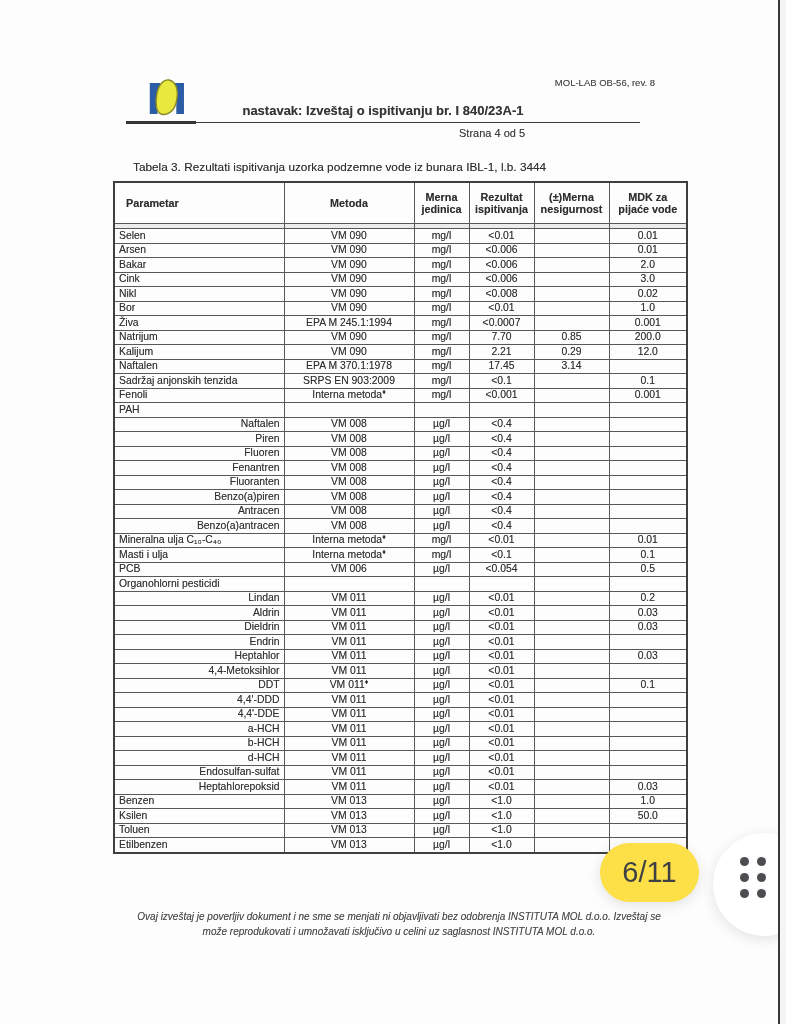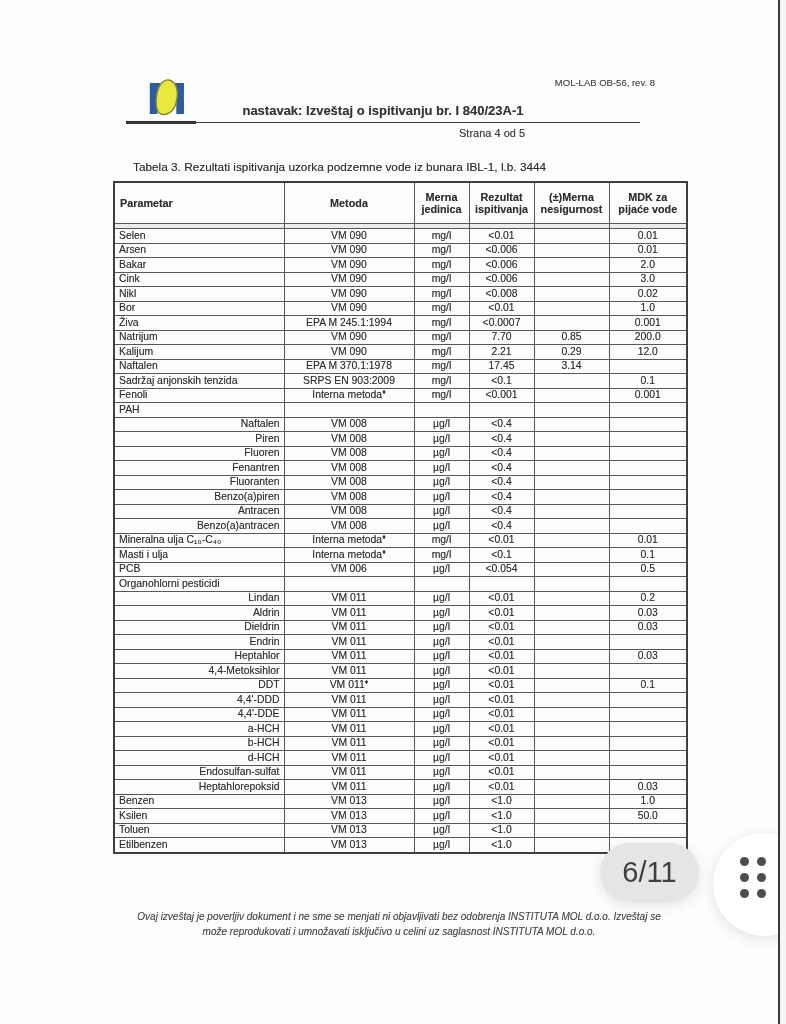--- a/index.html
+++ b/index.html
@@ -25,38 +25,38 @@
   .table-title{position:absolute;left:133px;top:160px;font-size:11.8px;color:#2e2e2e;}
   table.results{
     position:absolute;left:113px;top:181px;width:573px;
     border-collapse:collapse;table-layout:fixed;border:2px solid #3f3f3f;
   }
   .results th,.results td{border:1px solid #585858;}
   .results th{
     font-size:10.8px;font-weight:bold;color:#2e2e2e;text-align:center;
     padding:2px 3px;height:36px;vertical-align:middle;line-height:1.15;
   }
-  .results th.left{text-align:left;padding-left:5px;}
+  .results th.left{text-align:left;padding-left:11px;}
   .results td{
     font-size:10.4px;color:#2f2f2f;text-align:center;
     padding:0 4px;height:13.5px;line-height:1;white-space:nowrap;overflow:hidden;
   }
   .results td.name{text-align:left;}
   .results tr.row-sub td.name{text-align:right;padding-right:4px;padding-left:8px;}
   .results tr.spacer td{height:4px;padding:0;background:#ececec;}
   sup.fnote{font-size:7px;line-height:0;}
 
   
   .footer-note{position:absolute;left:6px;top:909px;width:786px;text-align:center;
                font-style:italic;font-size:10px;color:#4c4c4c;line-height:15px;}
 
   
   .page-pill{
     position:absolute;left:600px;top:843px;width:99px;height:59px;
-    background:#e5e5e5;border-radius:30px;box-shadow:0 3px 14px rgba(0,0,0,.11);
+    background:#fde047;border-radius:30px;box-shadow:0 3px 14px rgba(0,0,0,.11);
     display:flex;align-items:center;justify-content:center;
     font-size:29px;color:#3f4043;z-index:30;
   }
   .dots-btn{
     position:absolute;left:713px;top:833px;width:103px;height:103px;border-radius:50%;
     background:#fff;box-shadow:0 3px 14px rgba(0,0,0,.11);
     display:flex;align-items:center;justify-content:center;z-index:30;cursor:pointer;
   }
   .dots{display:grid;grid-template-columns:repeat(2,9px);grid-auto-rows:9px;
         column-gap:8px;row-gap:7px;margin:-14px 24px 0 0;}

